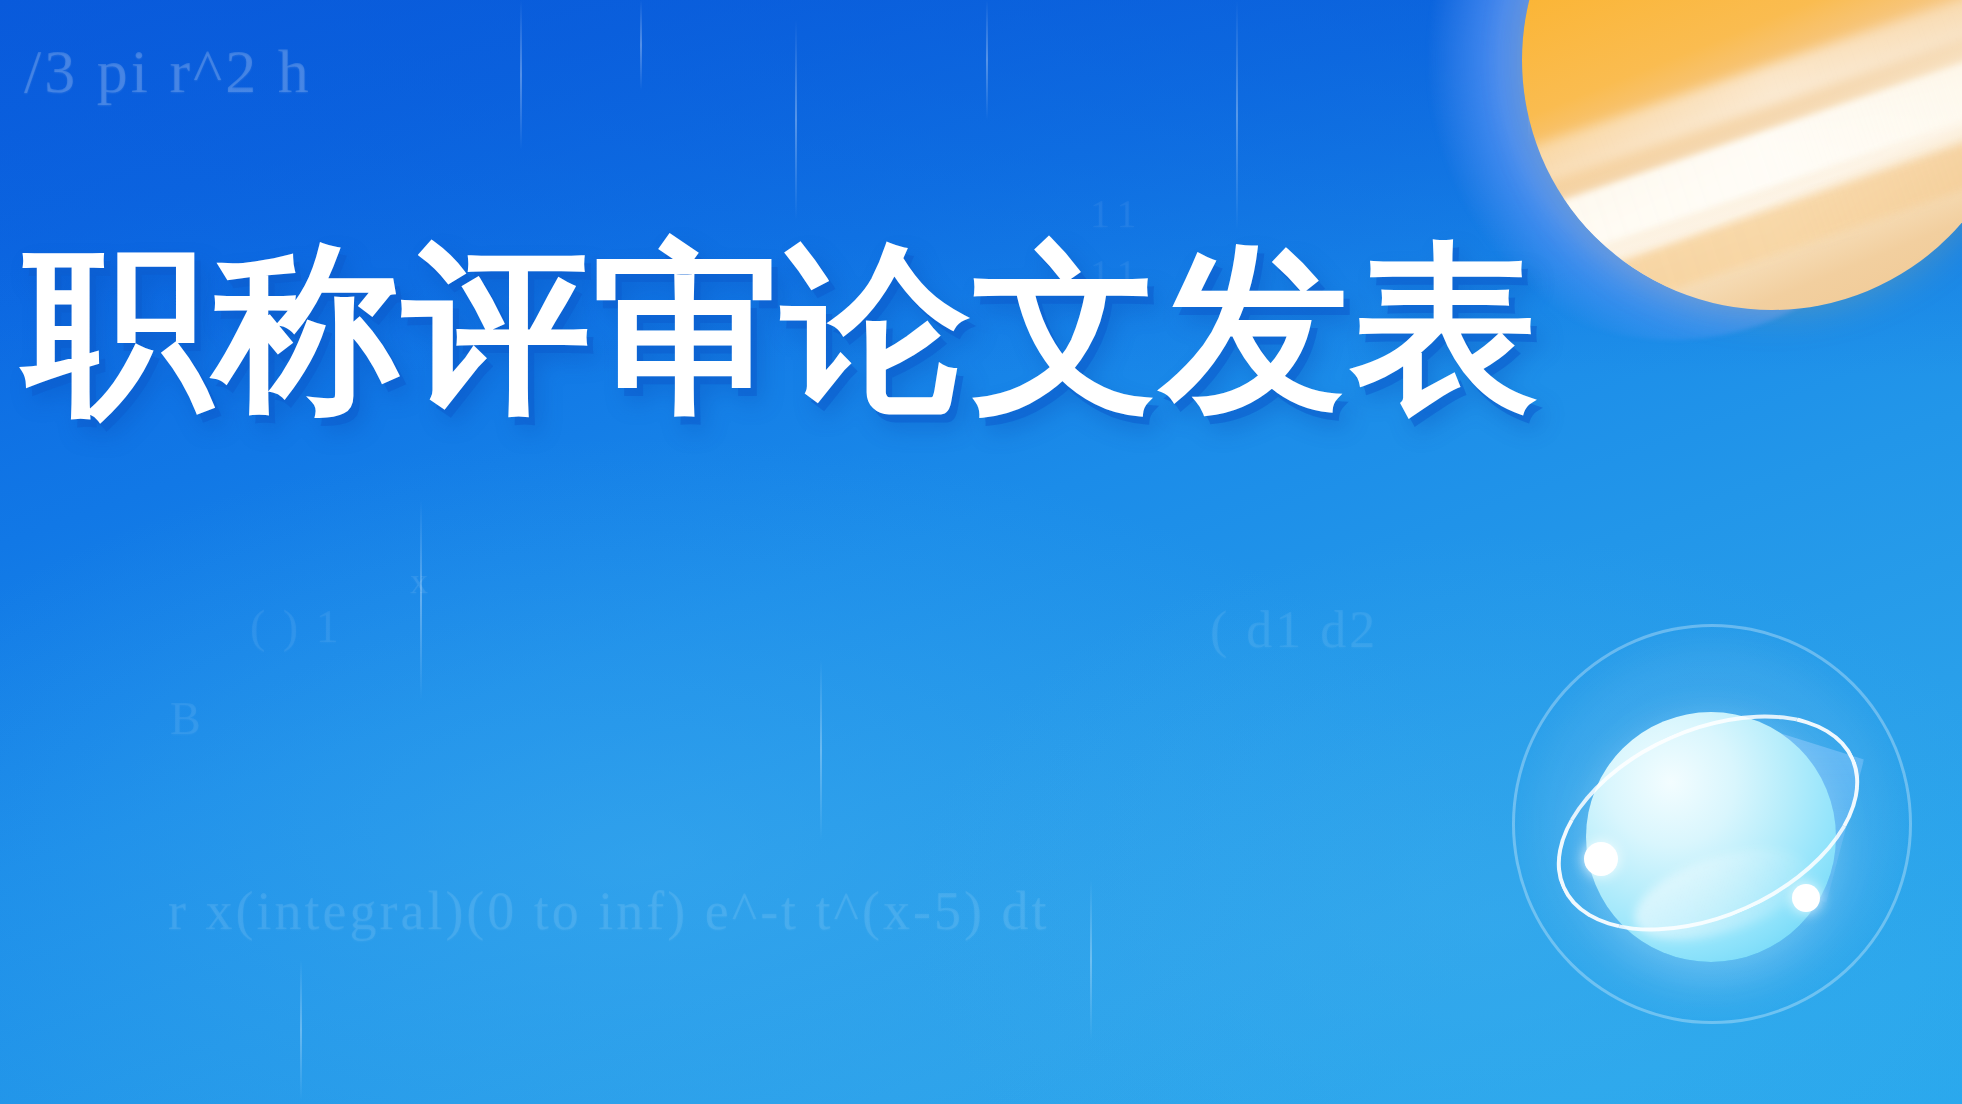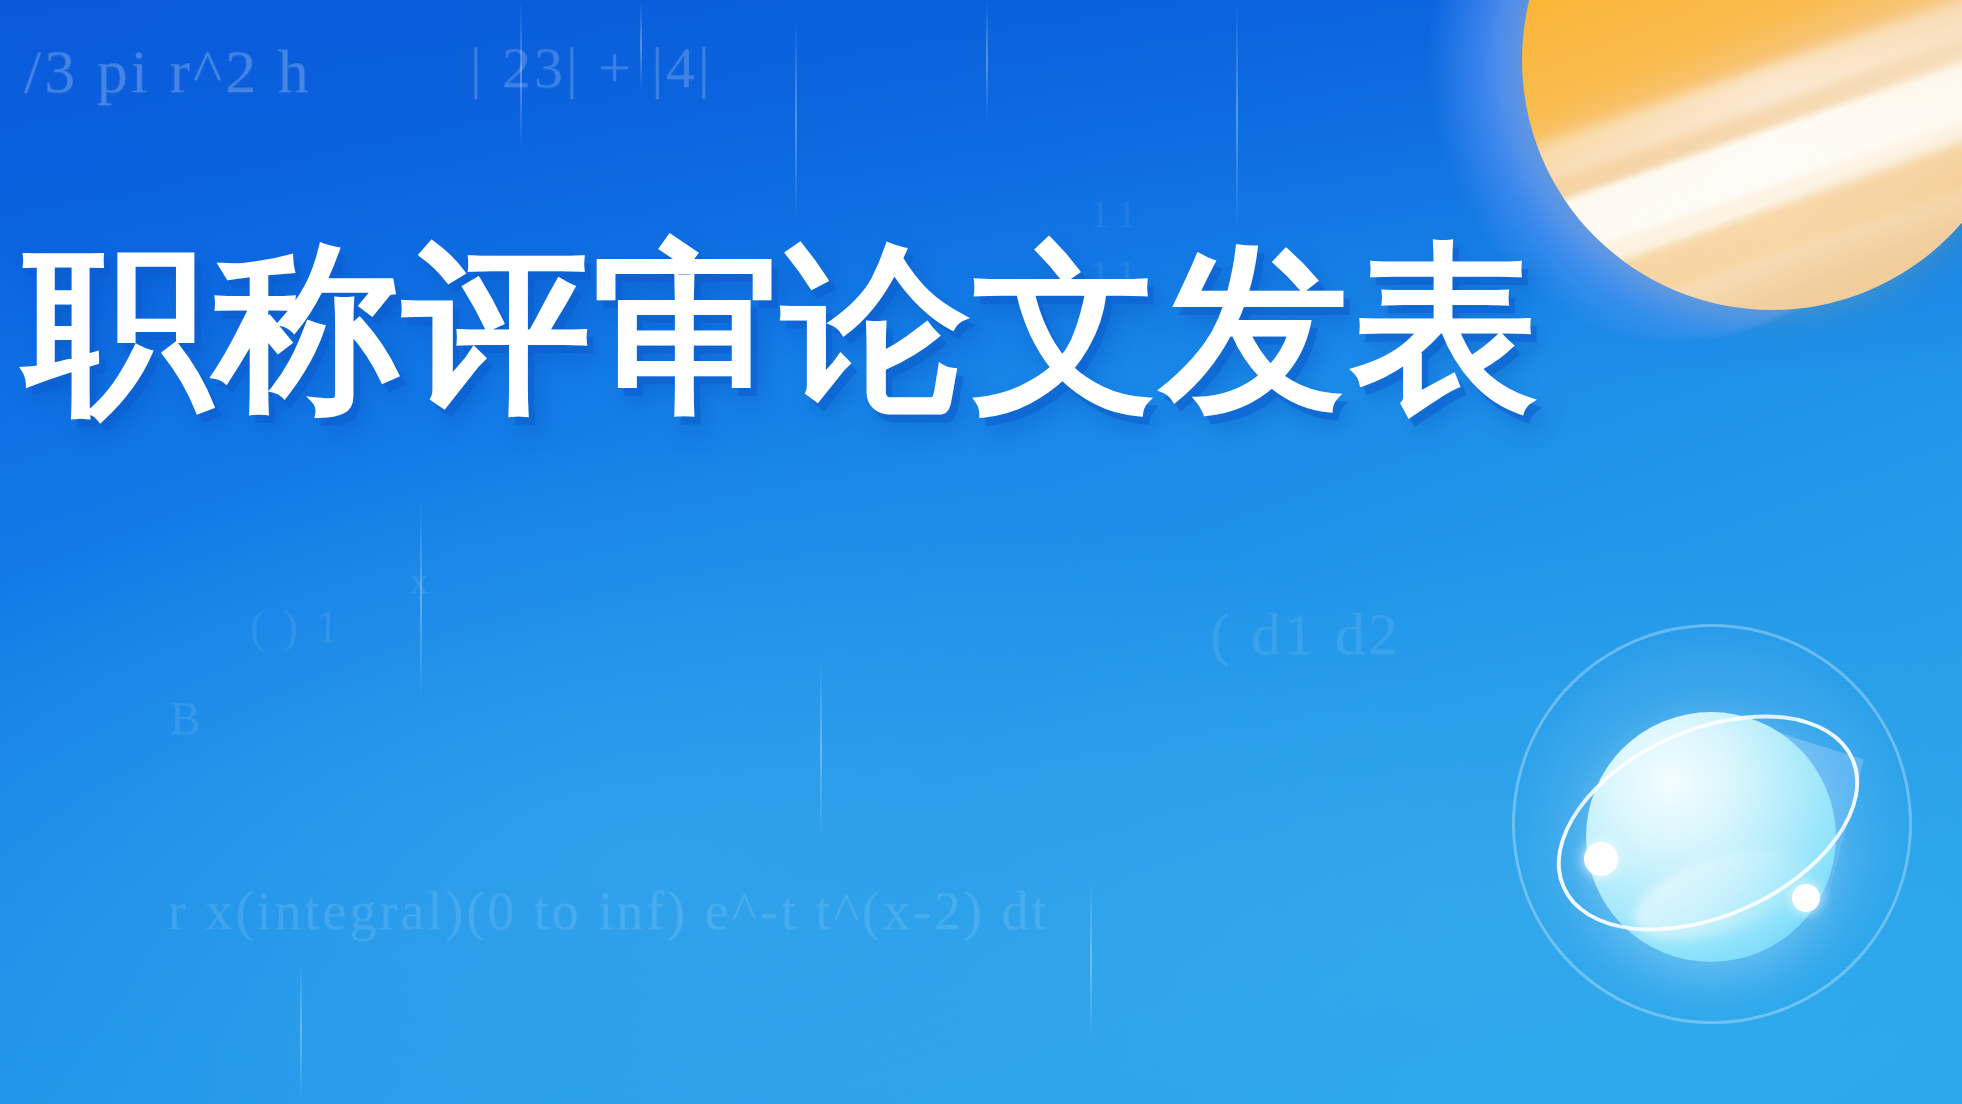--- a/index.html
+++ b/index.html
@@ -73,21 +73,21 @@
     text-shadow: 0 1px 2px rgba(255,255,255,0.10);
   }
   .m1 { left: 24px;  top: 36px;   font-size: 62px; }
   .m2 { left: 130px; top: 86px;   font-size: 62px; }
   .m3 { left: 470px; top: 34px;   font-size: 58px; opacity: .85; }
   .m5 { left: 560px; top: 460px;  font-size: 54px; opacity: .75; }
   .m6 { left: 410px; top: 560px;  font-size: 36px; opacity: .45; letter-spacing: 6px; }
   .m7 { left: 250px; top: 600px;  font-size: 46px; opacity: .35; }
   .m8 { left: 170px; top: 692px;  font-size: 46px; opacity: .40; }
   .m9 { left: 168px; top: 880px;  font-size: 54px; opacity: .50; }
-  .m10{ left: 1210px;top: 600px;  font-size: 60px; opacity: .40; }
+  .m10{ left: 1210px;top: 600px;  font-size: 52px; opacity: .40; }
   .m11{ left: 1090px;top: 190px;  font-size: 40px; opacity: .30; letter-spacing: 8px; }
   .m12{ left: 1090px;top: 250px;  font-size: 40px; opacity: .30; letter-spacing: 8px; }
 
   
   .streak {
     position: absolute;
     width: 2px;
     background: linear-gradient(180deg, rgba(255,255,255,0.0), rgba(255,255,255,0.30), rgba(255,255,255,0.0));
     pointer-events: none;
   }
@@ -280,22 +280,21 @@
 <body>
 
 <div class="banner">
 
   <div class="bg-glow-top"></div>
   <div class="bg-glow-a"></div>
   <div class="bg-glow-b"></div>
 
   <div class="math-layer">
     <div class="math m1">/3 pi r^2 h</div>
-    <div class="math m3">| 23| + |4|</div>
-    <div class="math m9">r x(integral)(0 to inf) e^-t t^(x-2) dt</div>
+    <div class="math m9">r x(integral)(0 to inf) e^-t t^(x-5) dt</div>
     <div class="math m8">B</div>
     <div class="math m10">( d1 d2</div>
     <div class="math m7">( ) 1</div>
     <div class="math m6">x</div>
     <div class="math m11">11</div>
     <div class="math m12">11</div>
 
     <div class="streak" style="left:520px;  top:0;    height:150px;"></div>
     <div class="streak" style="left:640px;  top:0;    height:90px;"></div>
     <div class="streak" style="left:795px;  top:20px; height:200px;"></div>

